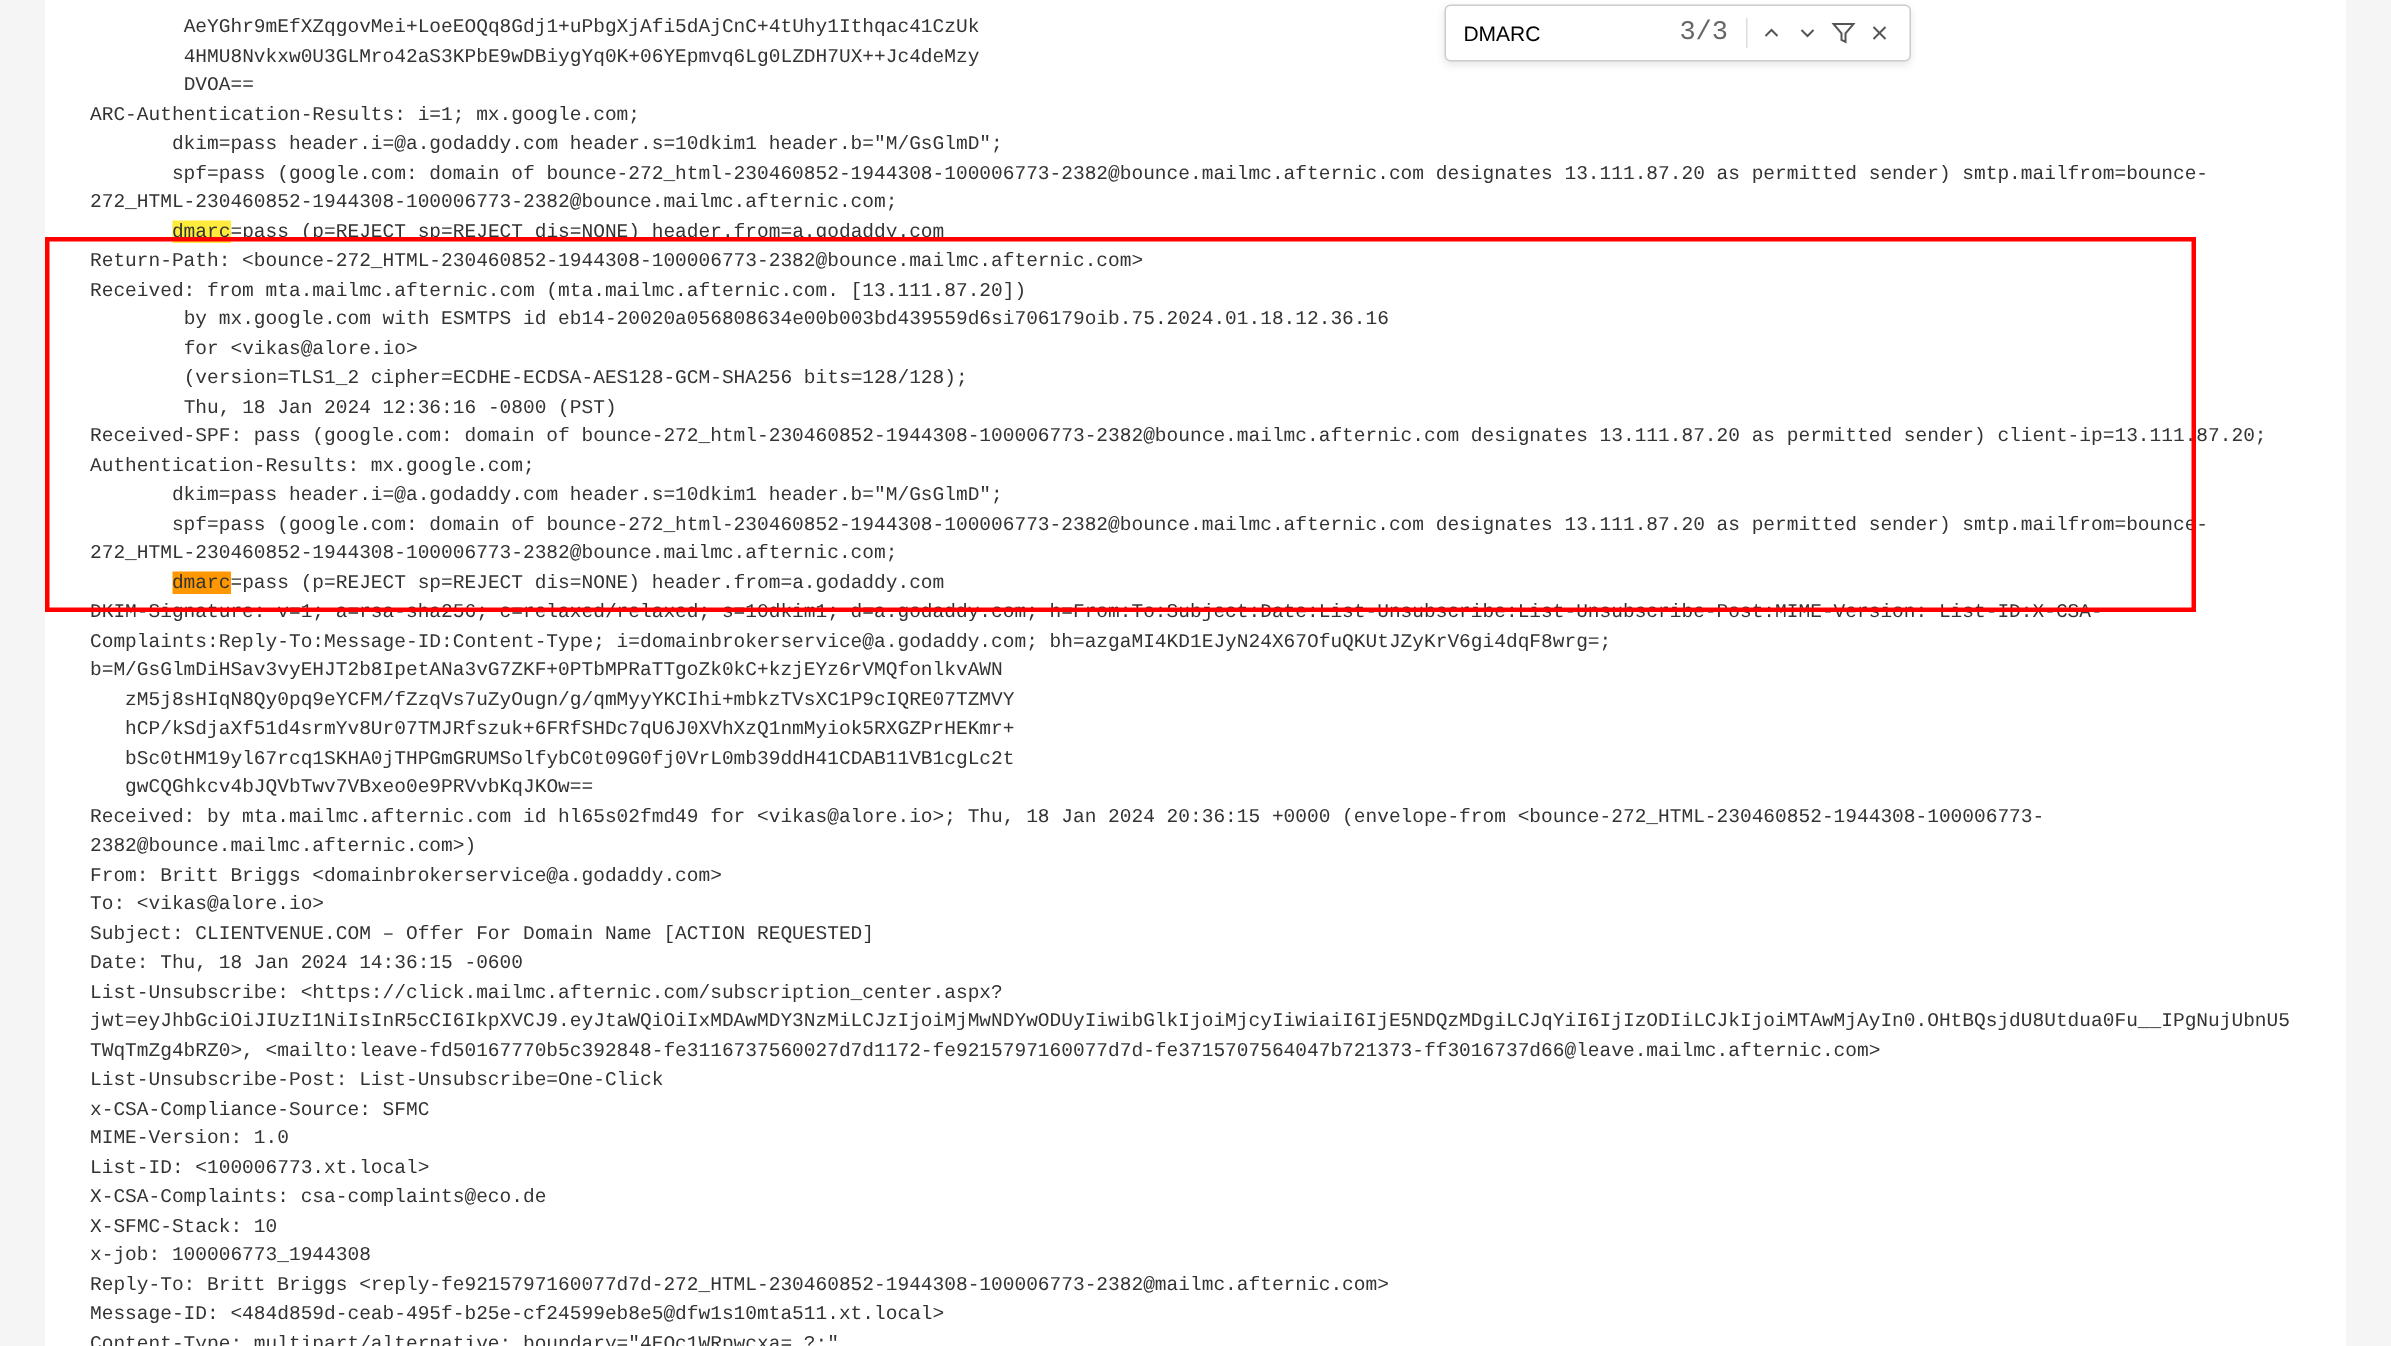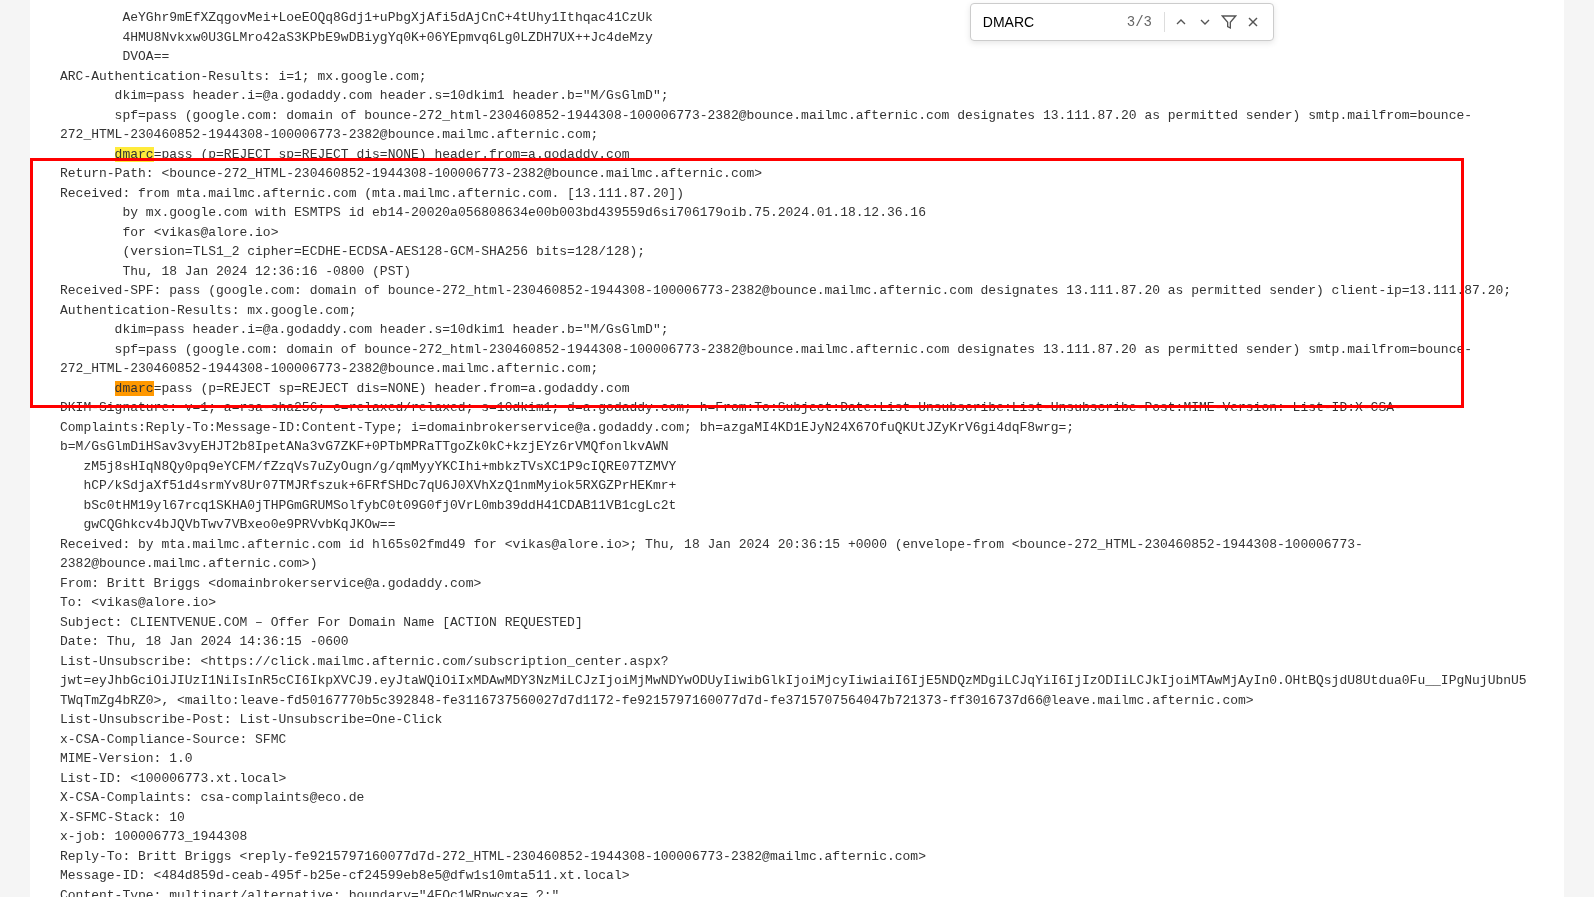--- a/index.html
+++ b/index.html
@@ -39,21 +39,21 @@
     }
     .search-input {
       border: none;
       outline: none;
       font-size: 14px;
       padding: 4px;
       width: 140px;
     }
     .search-count {
       color: #666;
-      font-size: 14px;
+      font-size: 18px;
       padding: 0 8px;
     }
     .search-divider {
       width: 1px;
       height: 20px;
       background: #ddd;
       margin: 0 4px;
     }
     .search-btn {
       background: none;

